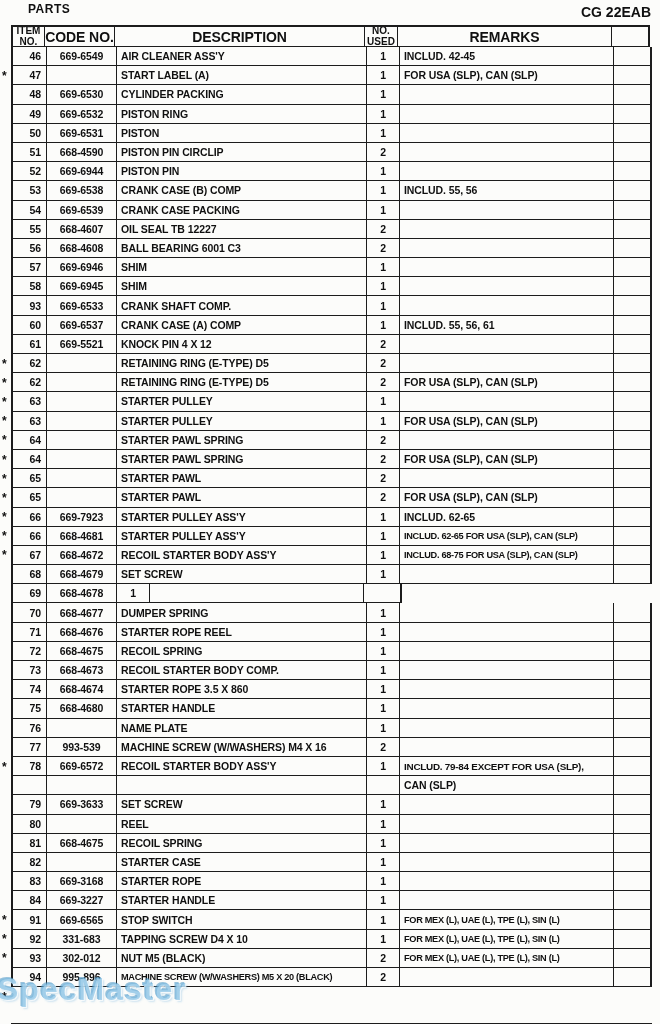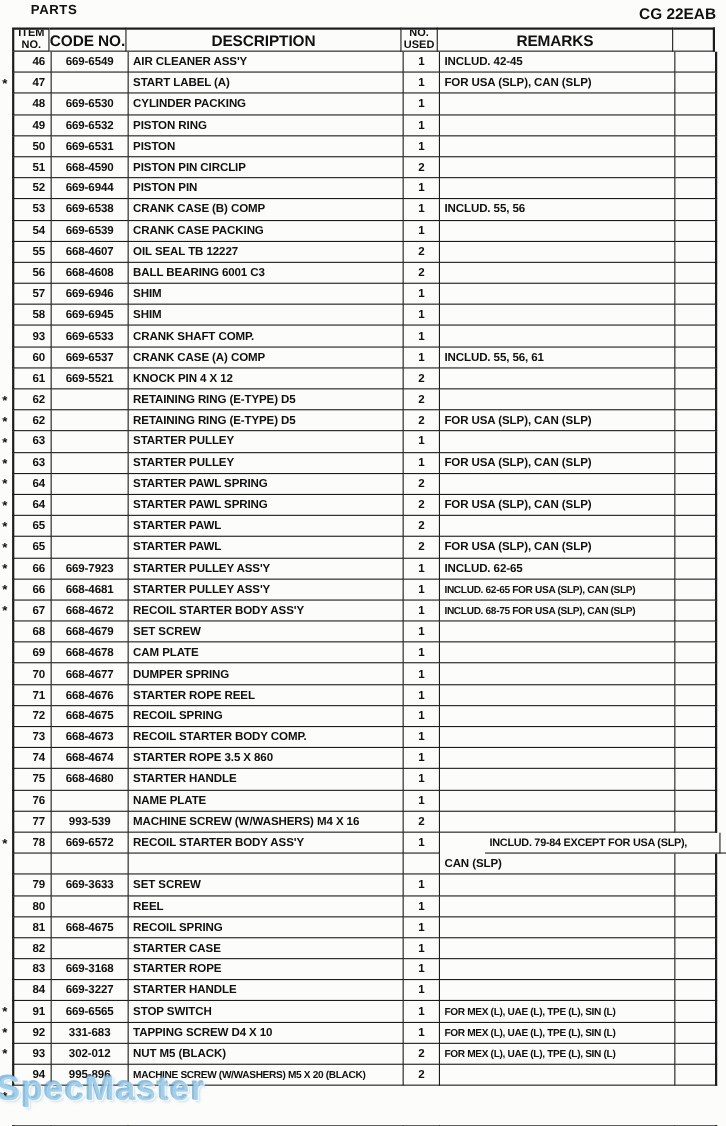--- a/index.html
+++ b/index.html
@@ -33,21 +33,21 @@
   .c.item{width:34px;flex:0 0 34px;border-left:2px solid #1c1c1c;justify-content:flex-end;padding-right:5px;padding-left:28px;}
   .c.code{width:70px;flex:0 0 70px;justify-content:center;}
   .c.desc{width:250px;flex:0 0 250px;padding-left:4px;}
   .c.qty{width:33px;flex:0 0 33px;justify-content:center;}
   .c.rem{width:214px;flex:0 0 214px;padding-left:4px;}
   .c.end{width:38px;flex:0 0 38px;border-right:2px solid #1c1c1c;}
   .head .c{border-top:2px solid #1c1c1c;justify-content:center;padding:0;font-size:14px;}
   .head .c.stack{flex-direction:column;line-height:1.05;font-size:10px;letter-spacing:0;}
   .row:last-child .c{border-bottom-width:2px;margin-top:36px;}
   .c.sm{font-size:9.2px;letter-spacing:-.3px;}
-  .c.md{font-size:9.9px;letter-spacing:-.25px;margin-left:41px;}
+  .c.md{font-size:9.9px;letter-spacing:-.25px;}
   .watermark{
     position:absolute;left:-3px;top:971px;z-index:5;
     font-size:32px;font-weight:bold;letter-spacing:1px;
     color:rgba(123,188,226,.62);
     text-shadow:1px 1px 0 rgba(255,255,255,.75),-1px -1px 0 rgba(70,145,195,.55),2px 2px 2px rgba(120,180,220,.35);
     pointer-events:none;
   }
 </style>
 </head>
 <body>
@@ -349,21 +349,20 @@
     <div class="c desc">SET SCREW</div>
     <div class="c qty">1</div>
     <div class="c rem"></div>
     <div class="c end"></div>
   </div>
 
   <div class="row">
     <div class="star"></div>
     <div class="c item">69</div>
     <div class="c code">668-4678</div>
-    <div class="c desc">CAM PLATE</div>
     <div class="c qty">1</div>
     <div class="c rem"></div>
     <div class="c end"></div>
   </div>
 
   <div class="row">
     <div class="star"></div>
     <div class="c item">70</div>
     <div class="c code">668-4677</div>
     <div class="c desc">DUMPER SPRING</div>

